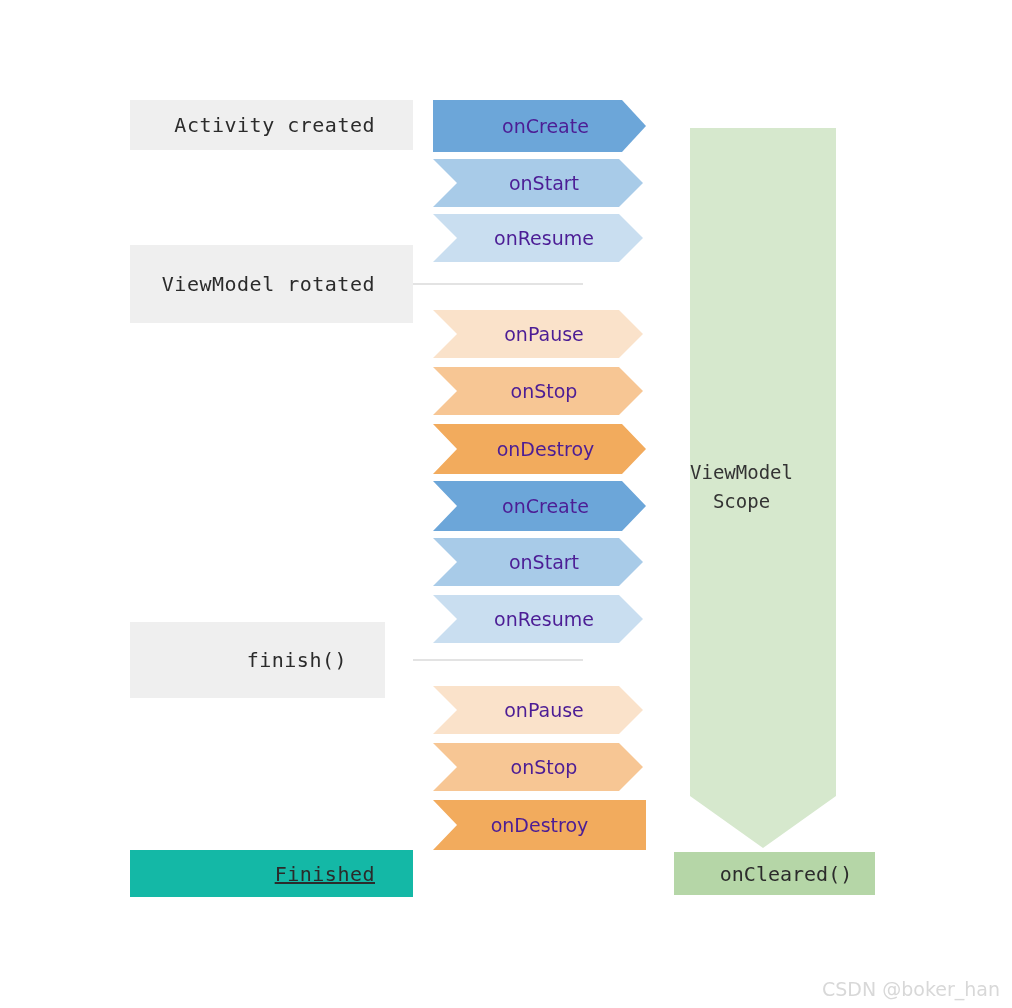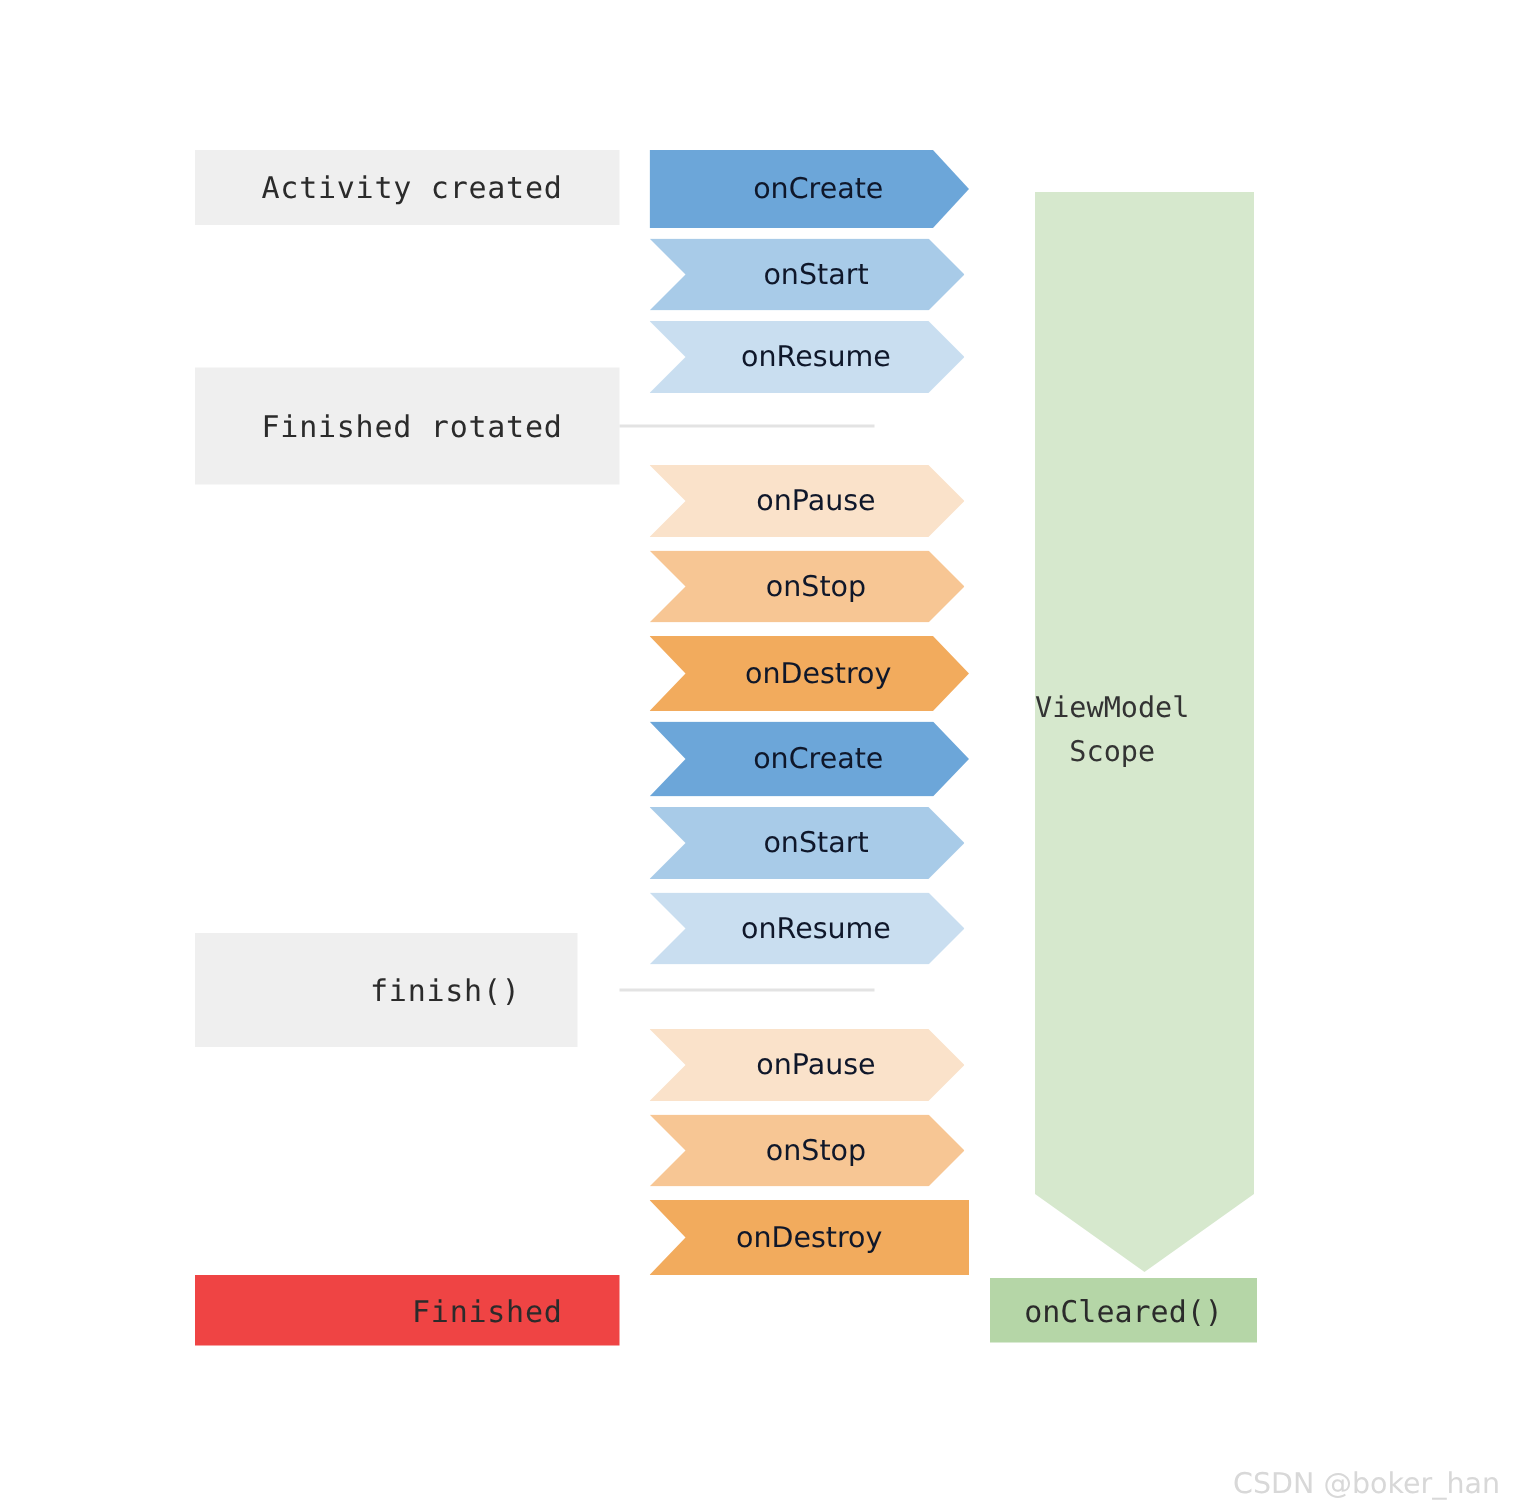--- a/index.html
+++ b/index.html
@@ -46,21 +46,21 @@
     background: #e3e3e3;
   }
 
   
   .chev {
     position: absolute;
     display: flex;
     align-items: center;
     justify-content: center;
     box-sizing: border-box;
-    color: #0f172a;
+    color: #4c1d95;
     font-family: "DejaVu Sans", "Liberation Sans", sans-serif;
     font-size: 19px;
     white-space: nowrap;
   }
   .chev span { position: relative; left: 6px; }
 
   
   .shape-notch-point {
     clip-path: polygon(0 0, calc(100% - 24px) 0, 100% 50%, calc(100% - 24px) 100%, 0 100%, 24px 50%);
   }
@@ -117,27 +117,27 @@
 </head>
 <body style="background: rgb(255, 255, 255);">
 
 <div id="canvas"></div>
 
 <div id="vm-scope" style="left: 690px; top: 128px; width: 146px; height: 720px; background: rgb(214, 232, 205);">
   <div id="vm-scope-label">ViewModel
 Scope</div>
 </div>
 
-<div id="on-cleared" style="left: 660px; top: 852px; width: 178px; height: 43px; background: rgb(181, 214, 167);">onCleared()</div>
+<div id="on-cleared" style="left: 674px; top: 852px; width: 178px; height: 43px; background: rgb(181, 214, 167); padding-left: 23px;">onCleared()</div>
 
 <div id="state-label-layer">
     <div class="state-label" style="left: 130px; top: 100px; width: 283px; height: 50px; background: rgb(239, 239, 239);">Activity created</div>
-    <div class="state-label" style="left: 130px; top: 245px; width: 283px; height: 78px; background: rgb(239, 239, 239);">Finished rotated</div>
+    <div class="state-label" style="left: 130px; top: 245px; width: 283px; height: 78px; background: rgb(239, 239, 239);">ViewModel rotated</div>
     <div class="state-label" style="left: 130px; top: 622px; width: 255px; height: 76px; background: rgb(239, 239, 239);">finish()</div>
-    <div class="state-label" style="left: 130px; top: 850px; width: 283px; height: 47px; background: #ef4444;">Finished</div>
+    <div class="state-label" style="left: 130px; top: 850px; width: 283px; height: 47px; background: #14b8a6; text-decoration: underline;">Finished</div>
   </div>
 <div id="connector-layer">
     <div class="connector" style="left: 413px; top: 283px; width: 170px; background: rgb(227, 227, 227);"></div>
     <div class="connector" style="left: 413px; top: 659px; width: 170px; background: rgb(227, 227, 227);"></div>
   </div>
 <div id="callback-layer">
     <div class="chev shape-flat-point" style="left: 433px; top: 100px; width: 213px; height: 52px; background: rgb(108, 166, 217);">
       <span>onCreate</span>
     </div>
     <div class="chev shape-notch-point" style="left: 433px; top: 159px; width: 210px; height: 48px; background: rgb(168, 203, 232);">

